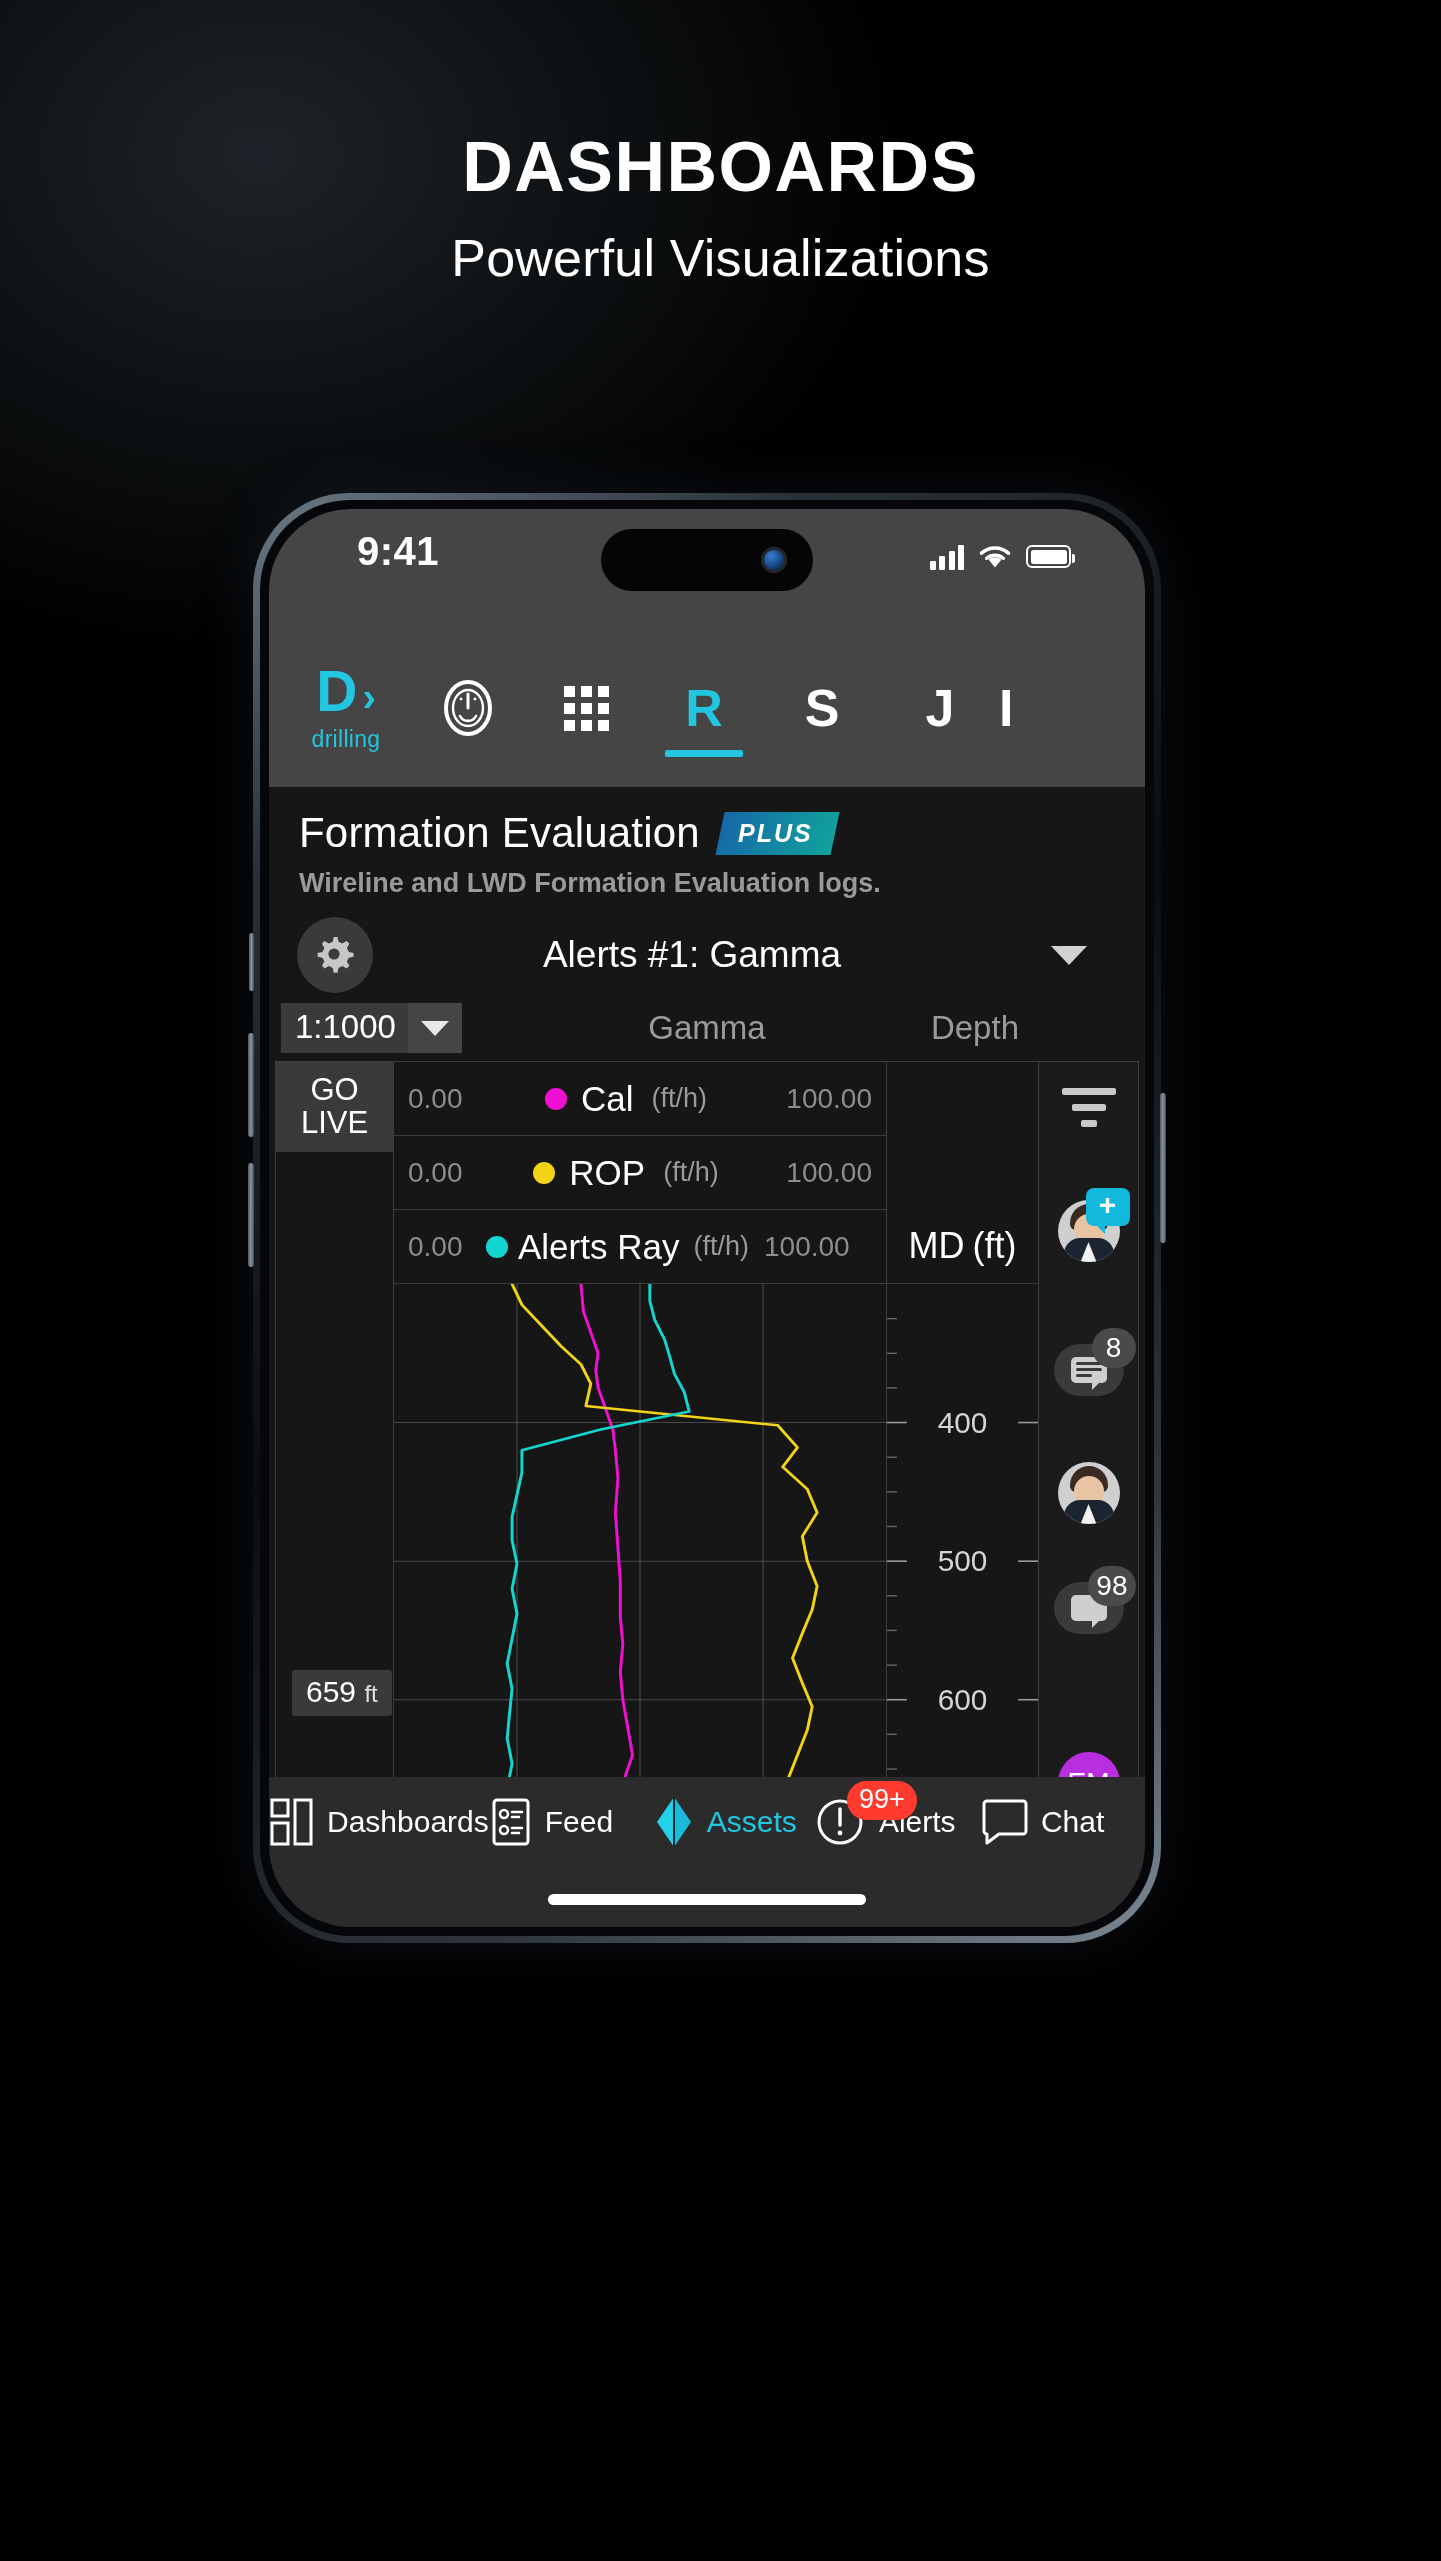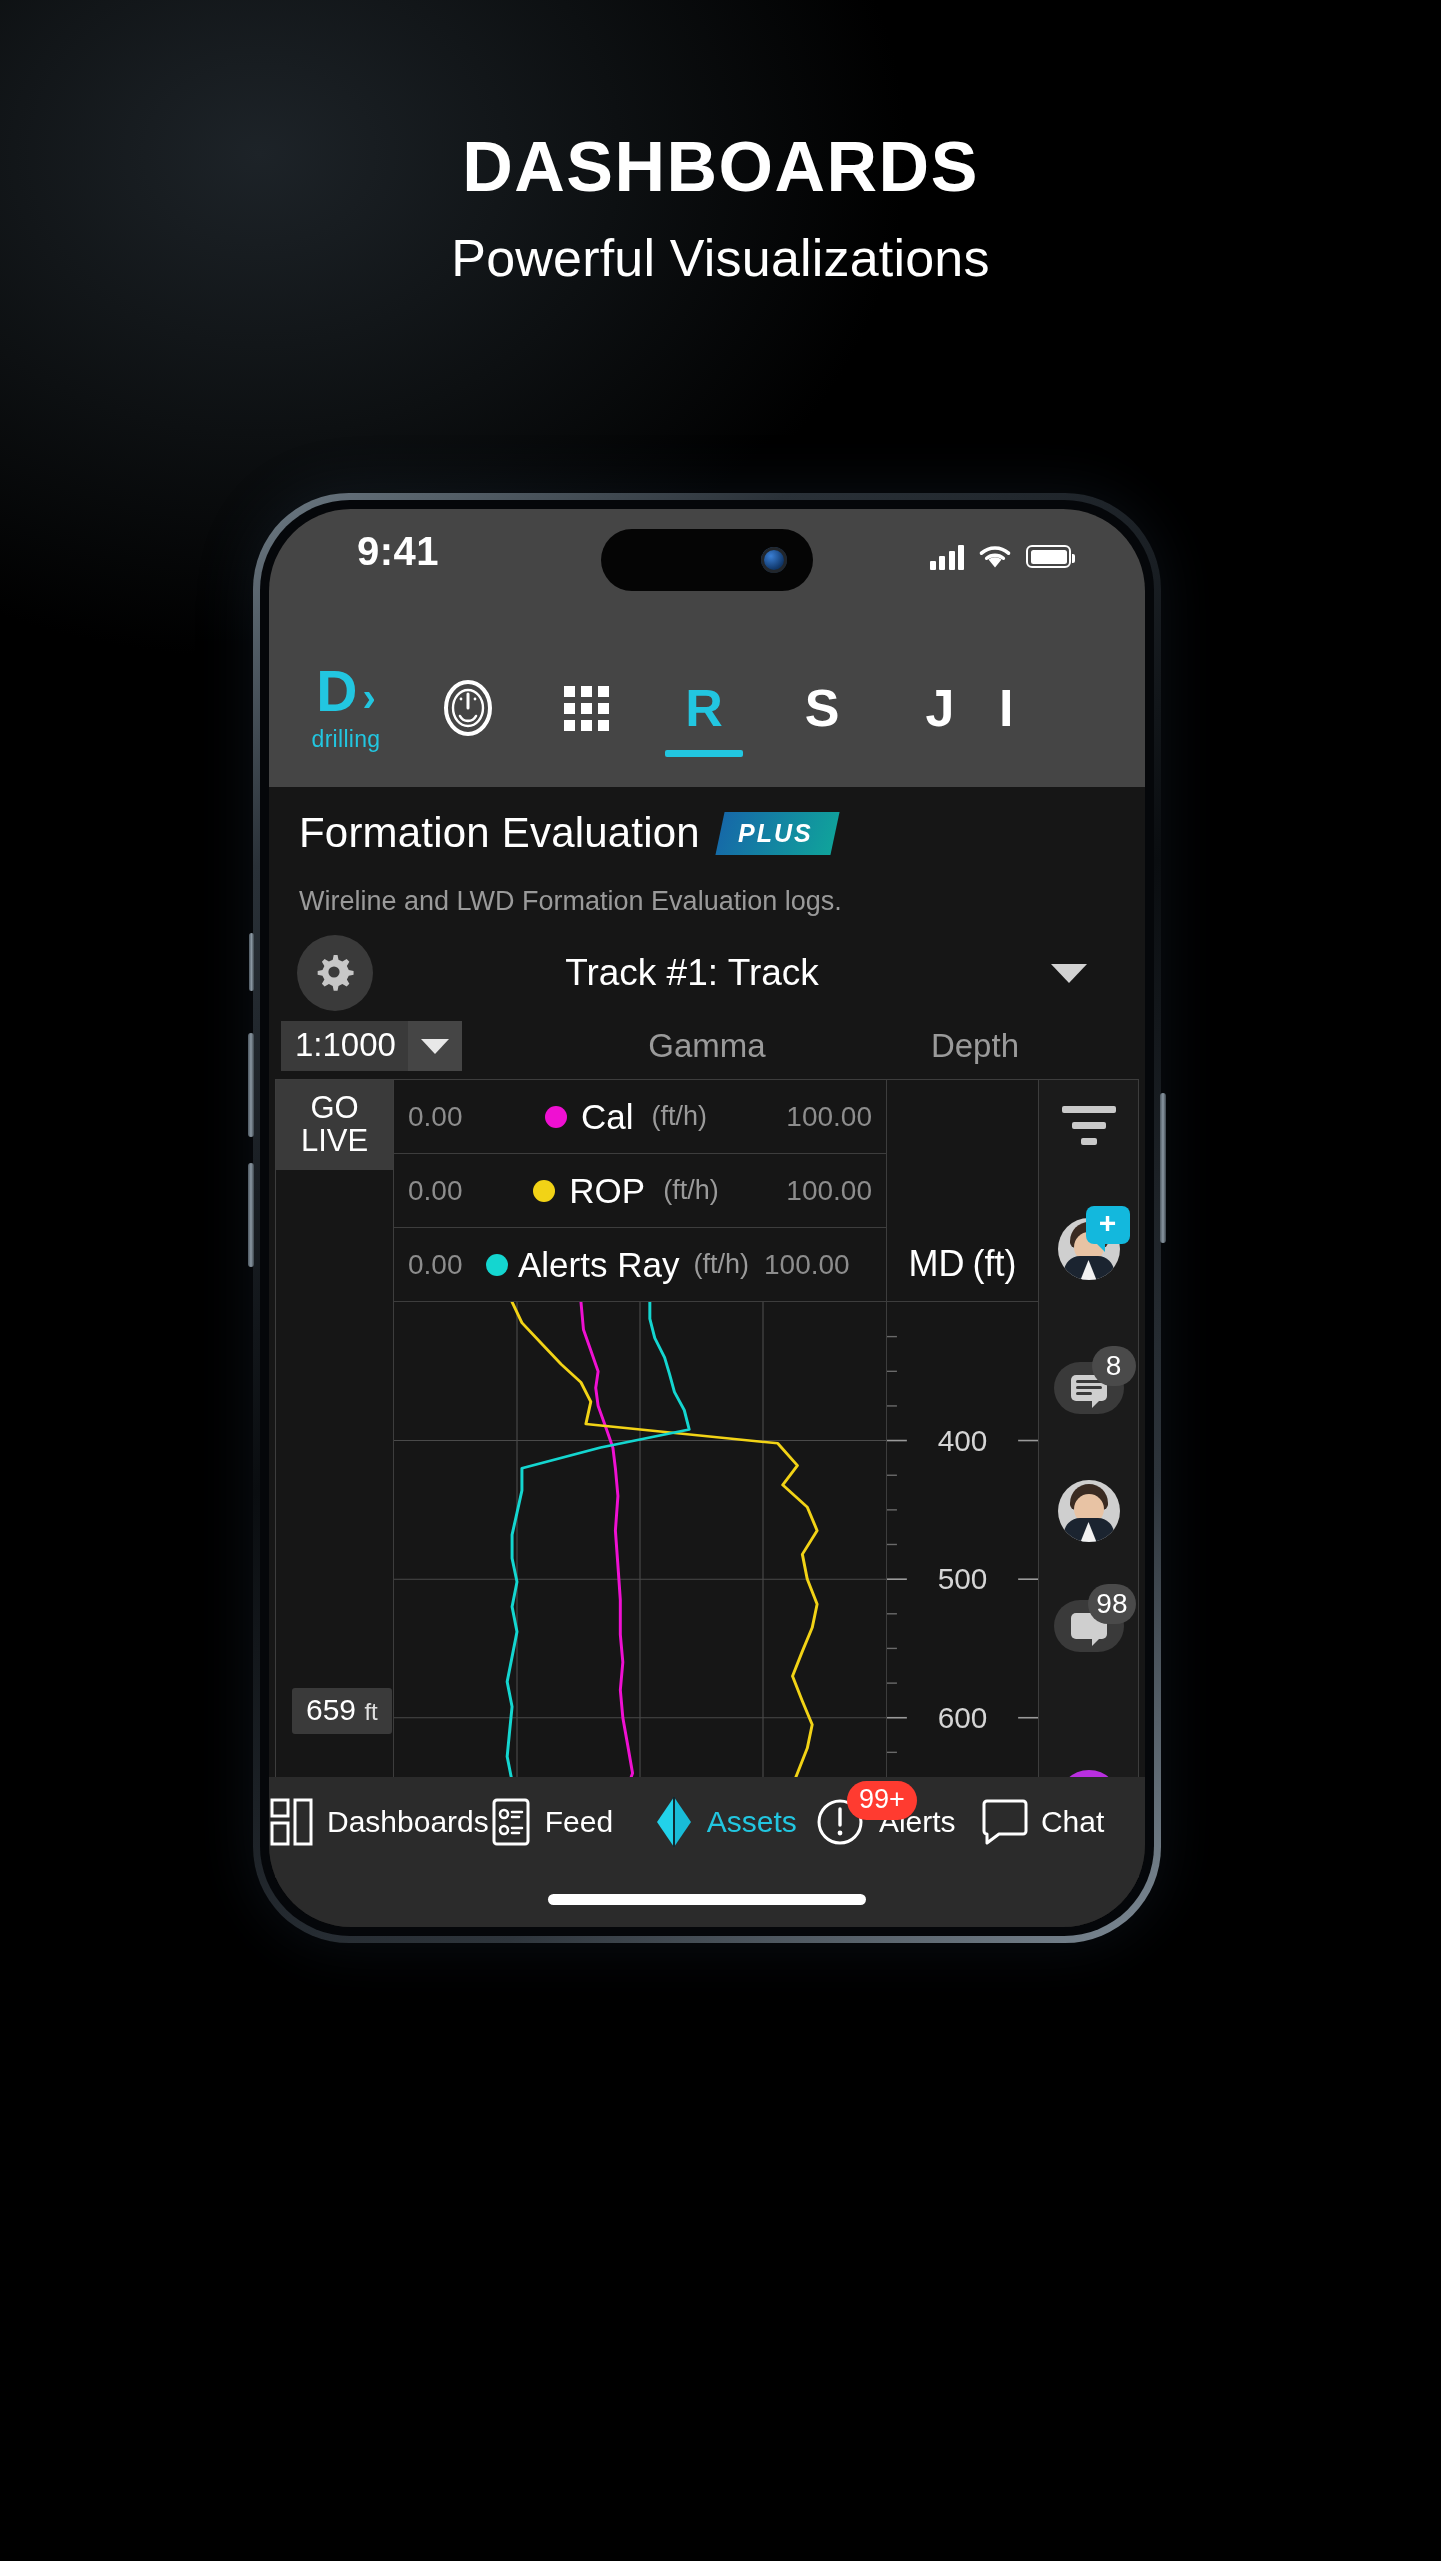--- a/index.html
+++ b/index.html
@@ -102,21 +102,21 @@
   .panel-head { padding:22px 30px 0 30px; }
   .ph-row { display:flex; align-items:center; gap:20px; }
   .ph-title { font-size:42px; color:#fff; font-weight:400; letter-spacing:.2px;}
   .plus-badge {
     background: linear-gradient(100deg,#1668a8 0%, #10a39b 100%);
     color:#fff; font-size:25px; font-weight:700; font-style:italic;
     letter-spacing:2px; padding:7px 22px 7px 18px;
     transform: skewX(-12deg);
   }
   .plus-badge span{ display:inline-block; transform: skewX(12deg); }
-  .ph-sub { margin-top:29px; font-size:27px; color:#9a9a9a; }
+  .ph-sub { margin-top:11px; font-size:27px; color:#9a9a9a;font-weight:bold; }
 
   .track-row { display:flex; align-items:center; margin-top:22px; position:relative; height:68px;}
   .gear-btn { width:76px; height:76px; border-radius:50%; background:#3a3a3a;
               display:flex; align-items:center; justify-content:center; flex:0 0 auto;
               margin-left:-2px; }
   .track-name { flex:1; text-align:center; font-size:37px; color:#fff; margin-left:-40px;}
   .caret { width:0;height:0;border-left:18px solid transparent;border-right:18px solid transparent;
            border-top:19px solid #d2d2d2; margin-right:28px;}
 
   
@@ -298,21 +298,21 @@
             </div>
             <div class="ph-sub">Wireline and LWD Formation Evaluation logs.</div>
 
             <div class="track-row">
               <div class="gear-btn">
                 <svg width="40" height="40" viewBox="0 0 40 40">
                   <path d="M20 3 l4 0 1 5 4 2 4.5-2.6 2.8 2.8 -2.6 4.5 2 4 5 1 0 4 -5 1 -2 4 2.6 4.5 -2.8 2.8 -4.5-2.6 -4 2 -1 5 -4 0 -1-5 -4-2 -4.5 2.6 -2.8-2.8 2.6-4.5 -2-4 -5-1 0-4 5-1 2-4 -2.6-4.5 2.8-2.8 4.5 2.6 4-2 Z" fill="#c7c7c7" transform="translate(-0.5,-1) scale(0.96)"></path>
                   <circle cx="19" cy="19" r="5.6" fill="#3a3a3a"></circle>
                 </svg>
               </div>
-              <div class="track-name">Track #1: Track</div>
+              <div class="track-name">Alerts #1: Gamma</div>
               <span class="caret"></span>
             </div>
           </div>
 
           <div class="scale-row">
             <div class="scale-chip">
               <span class="scale-val">1:1000</span>
               <span class="scale-arrow">
                   <i></i>
                 </span>

